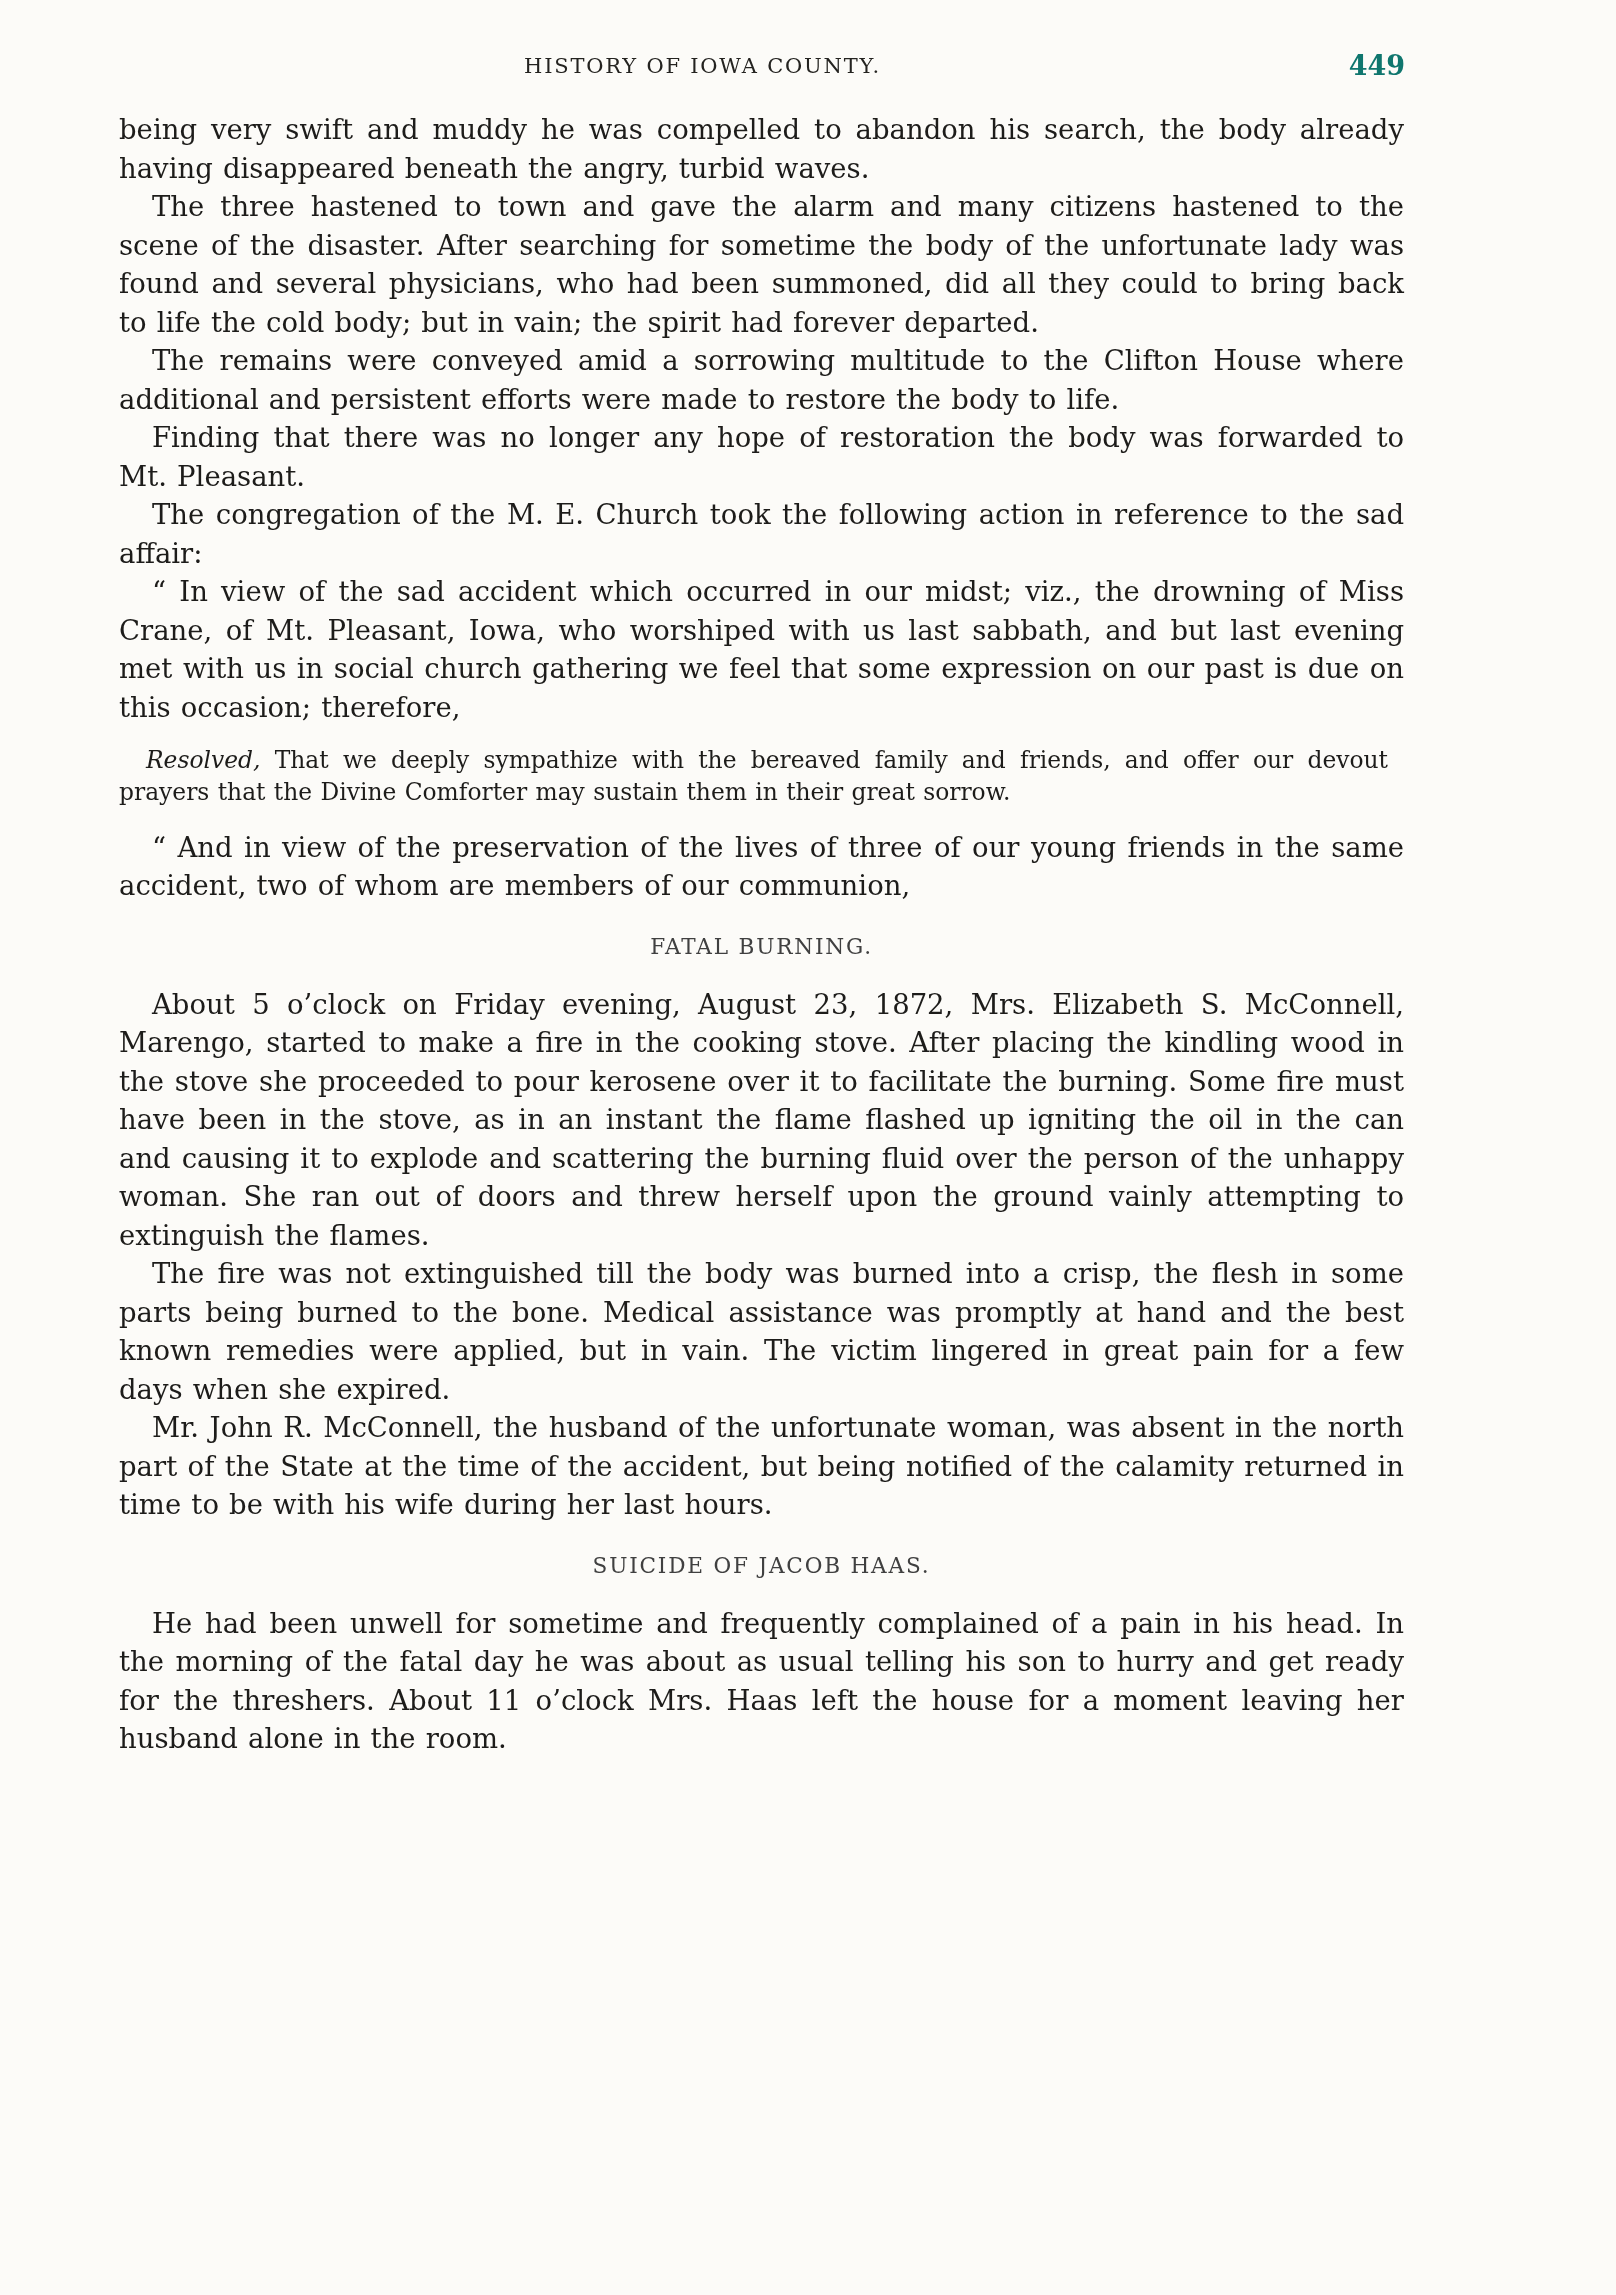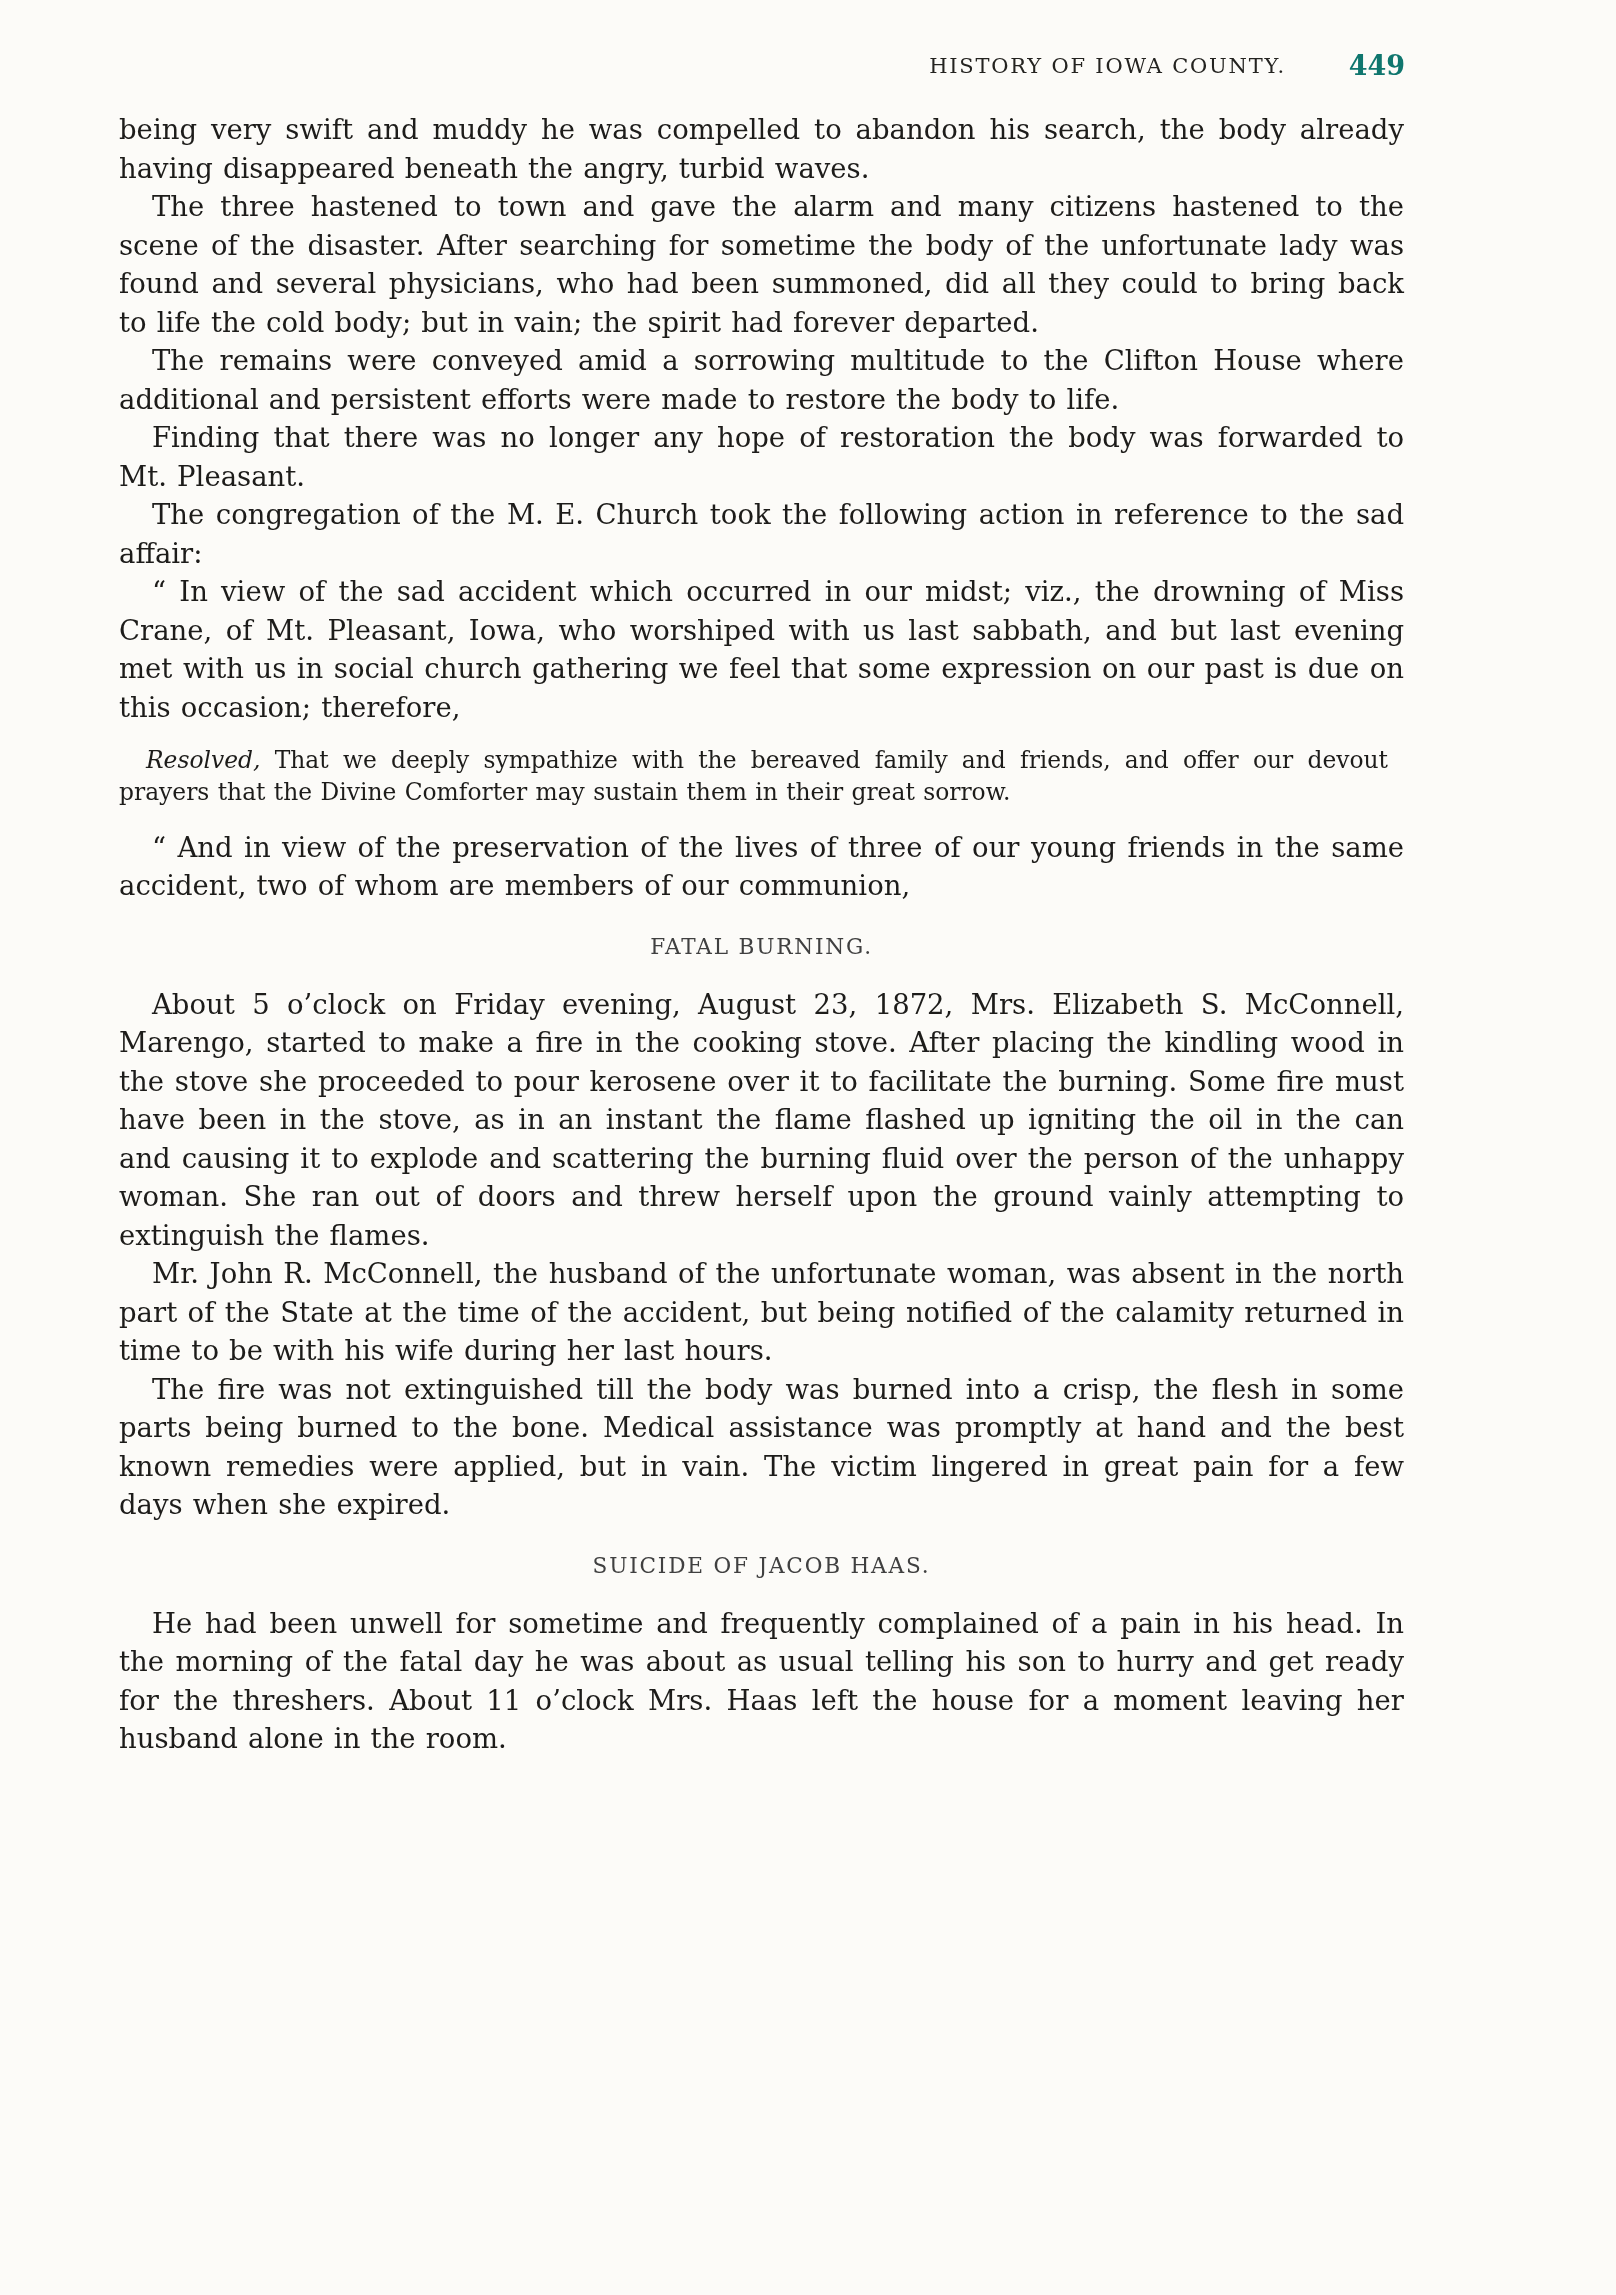--- a/index.html
+++ b/index.html
@@ -20,21 +20,21 @@
   }
   .header {
     position: relative;
     height: 37px;
     margin-bottom: 19px;
   }
   .running-title {
     position: absolute;
     left: 0;
     right: 119px;
-    text-align: right;
+    text-align: center;
     font-size: 21px;
     letter-spacing: 1.8px;
     color: #242320;
   }
   .page-number {
     position: absolute;
     right: 0;
     top: -3.7px;
     font-size: 27px;
     color: #0f766e;
@@ -99,23 +99,23 @@
 
     <p class="resolution"><em>Resolved,</em><span> That we deeply sympathize with the bereaved family and friends, and offer our devout prayers that the Divine Comforter may sustain them in their great sorrow.</span></p>
 
     <p class="para indent">“ And in view of the preservation of the lives of three of our young friends in the same accident, two of whom are members of our communion,</p>
 
 
     <h2 class="section-heading">FATAL BURNING.</h2>
 
     <p class="para indent">About 5 o’clock on Friday evening, August 23, 1872, Mrs. Elizabeth S. McConnell, Marengo, started to make a fire in the cooking stove.  After placing the kindling wood in the stove she proceeded to pour kerosene over it to facilitate the burning.  Some fire must have been in the stove, as in an instant the flame flashed up igniting the oil in the can and causing it to explode and scattering the burning fluid over the person of the unhappy woman.  She ran out of doors and threw herself upon the ground vainly attempting to extinguish the flames.</p>
 
+    <p class="para indent">The fire was not extinguished till the body was burned into a crisp, the flesh in some parts being burned to the bone.  Medical assistance was promptly at hand and the best known remedies were applied, but in vain. The victim lingered in great pain for a few days when she expired.</p>
+
     <p class="para indent">Mr. John R. McConnell, the husband of the unfortunate woman, was absent in the north part of the State at the time of the accident, but being notified of the calamity returned in time to be with his wife during her last hours.</p>
-
-    <p class="para indent">The fire was not extinguished till the body was burned into a crisp, the flesh in some parts being burned to the bone.  Medical assistance was promptly at hand and the best known remedies were applied, but in vain. The victim lingered in great pain for a few days when she expired.</p>
 
     <h2 class="section-heading">SUICIDE OF JACOB HAAS.</h2>
 
 
     <p class="para indent">He had been unwell for sometime and frequently complained of a pain in his head.  In the morning of the fatal day he was about as usual telling his son to hurry and get ready for the threshers.  About 11 o’clock Mrs. Haas left the house for a moment leaving her husband alone in the room.</p>
 
   </div>
 
 </div>
 

